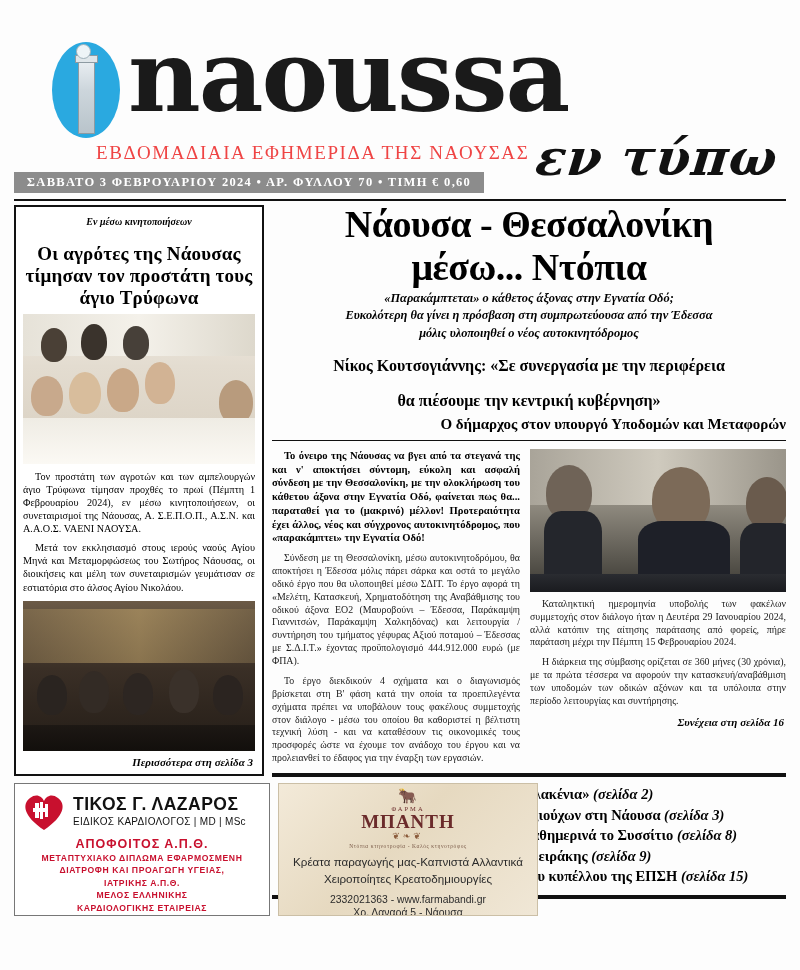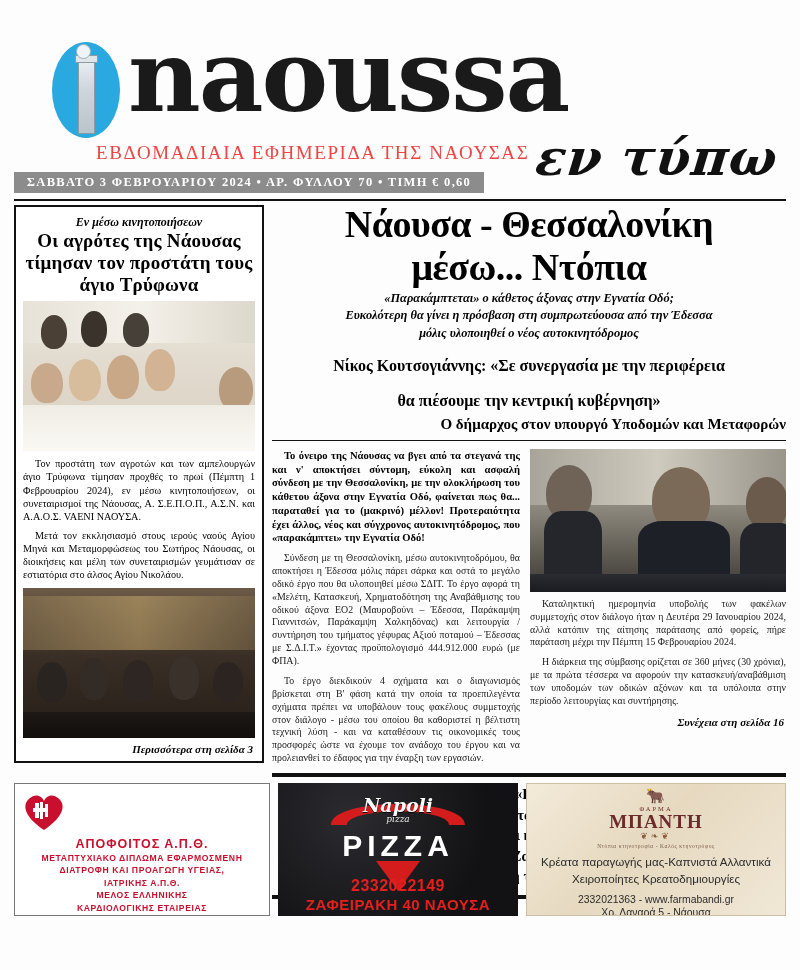--- a/index.html
+++ b/index.html
@@ -111,22 +111,22 @@
   
   .leftcol{
     width:250px;
     border:2px solid #111;
     box-sizing:border-box;
     padding:7px 7px 5px 7px;
     background:#fff;
   }
   .lead-kicker{
     font-style:italic;font-weight:bold;
-    font-size:12px;text-align:center;line-height:1.12;
-    margin:2px 0 1px 0;
+    font-size:10px;text-align:center;line-height:1.12;
+    margin:2px 0 16px 0;
   }
   .lead-title{
     font-weight:bold;font-size:19px;text-align:center;
     line-height:1.14;margin:0 0 6px 0;
     letter-spacing:.2px;
   }
   .photo{
     position:relative;overflow:hidden;background:#cdc7bd;
   }
   .photo-a{height:150px;}
@@ -450,45 +450,36 @@
   <div class="ads">
 
     <div class="ad ad1">
       <div class="ad1-top">
         <div class="heart">
           <svg width="46" height="42" viewBox="0 0 46 42">
             <path d="M23 40 C2 26 1 14 9 8 C15 3 21 6 23 11 C25 6 31 3 37 8 C45 14 44 26 23 40 Z" fill="#c8102e"></path>
             <path d="M12 18 L24 18 L24 22 L12 22 Z M14 13 L18 13 L18 28 L14 28 Z M19 12 L22 12 L22 29 L19 29 Z M24 14 L27 14 L27 27 L24 27 Z" fill="#ffffff"></path>
           </svg>
         </div>
+        <div>
+          <div class="ad1-name">ΤΙΚΟΣ Γ. ΛΑΖΑΡΟΣ</div>
+          <div class="ad1-spec">ΕΙΔΙΚΟΣ ΚΑΡΔΙΟΛΟΓΟΣ | MD | MSc</div>
+        </div>
       </div>
       <div class="ad1-l1">ΑΠΟΦΟΙΤΟΣ Α.Π.Θ.</div>
       <div class="ad1-lines">
         <div>ΜΕΤΑΠΤΥΧΙΑΚΟ ΔΙΠΛΩΜΑ ΕΦΑΡΜΟΣΜΕΝΗ</div>
         <div>ΔΙΑΤΡΟΦΗ ΚΑΙ ΠΡΟΑΓΩΓΗ ΥΓΕΙΑΣ,</div>
         <div>ΙΑΤΡΙΚΗΣ Α.Π.Θ.</div>
         <div>ΜΕΛΟΣ ΕΛΛΗΝΙΚΗΣ</div>
         <div>ΚΑΡΔΙΟΛΟΓΙΚΗΣ ΕΤΑΙΡΕΙΑΣ</div>
       </div>
 
     </div>
 
-    <div class="ad ad2">
-      <div class="napoli-wrap">
-        <svg class="napoli-badge" viewBox="0 0 150 40">
-          <path d="M8 34 C8 6 142 6 142 34 L126 34 C126 16 24 16 24 34 Z" fill="#d41c1c"></path>
-        </svg>
-        <div class="napoli-word">Napoli</div>
-        <div class="napoli-sub">pizza</div>
-        <div class="pizza-big">PIZZA</div>
-        <div class="slice"></div>
-        <div class="ad2-phone">2332022149</div>
-        <div class="ad2-addr">ΖΑΦΕΙΡΑΚΗ 40 ΝΑΟΥΣΑ</div>
-      </div>
-    </div>
 
     <div class="ad ad3">
       <div class="bandi-logo">
         <div class="bull">🐂</div>
         <div class="bandi-farma">ΦΑΡΜΑ</div>
         <div class="bandi-name">ΜΠΑΝΤΗ</div>
         <div class="bandi-orn">❦❧❦</div>
         <div class="bandi-tag">Ντόπια κτηνοτροφία - Καλός κτηνοτρόφος</div>
       </div>
       <div class="bandi-l1">Κρέατα παραγωγής μας-Καπνιστά Αλλαντικά</div>

